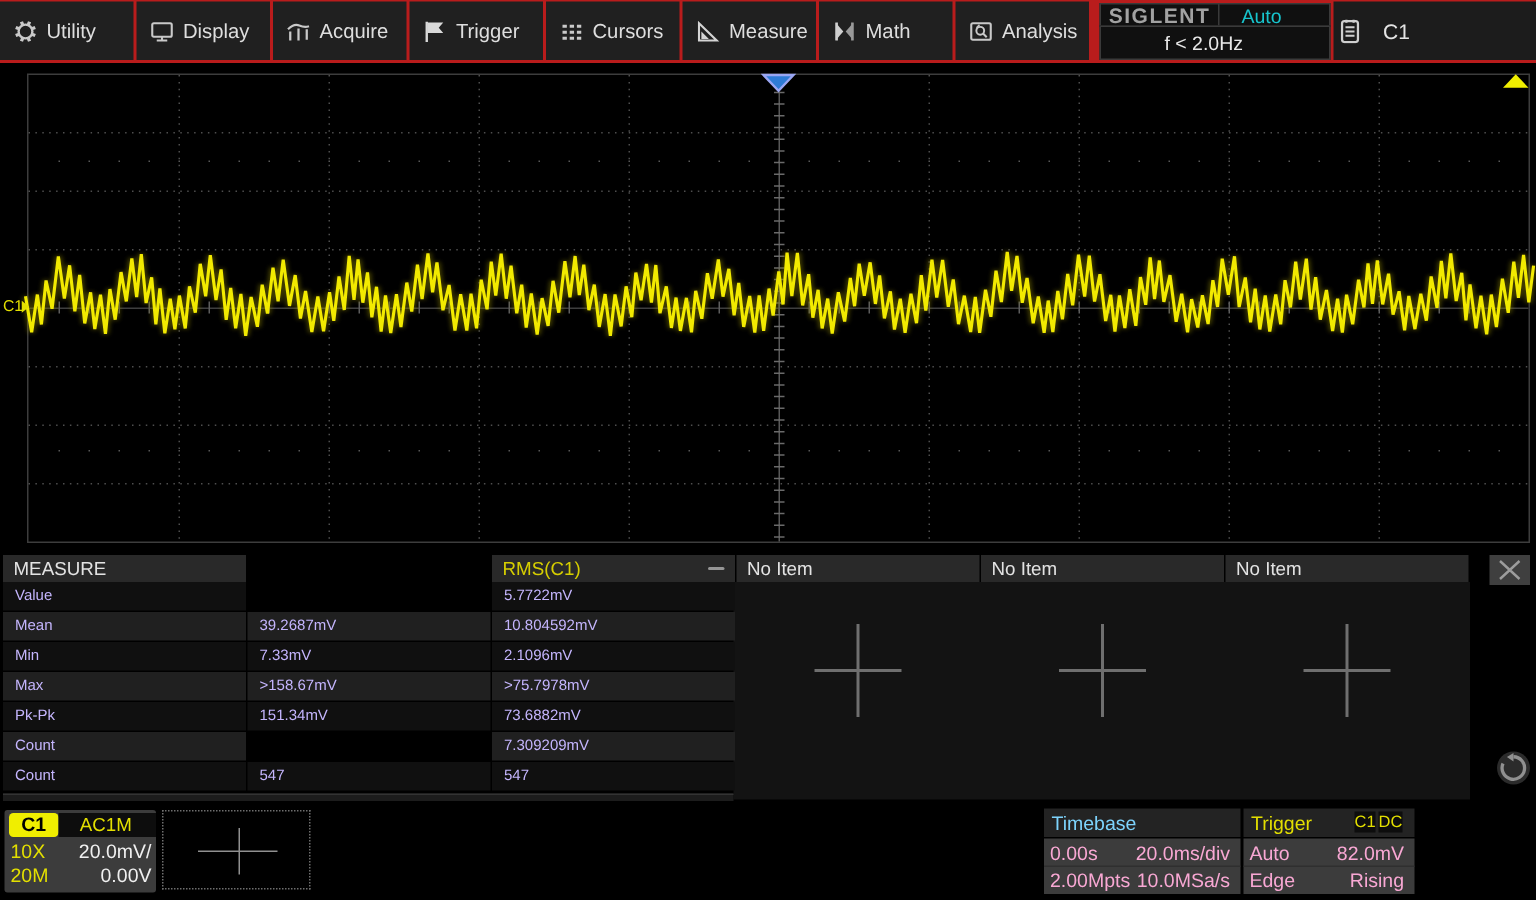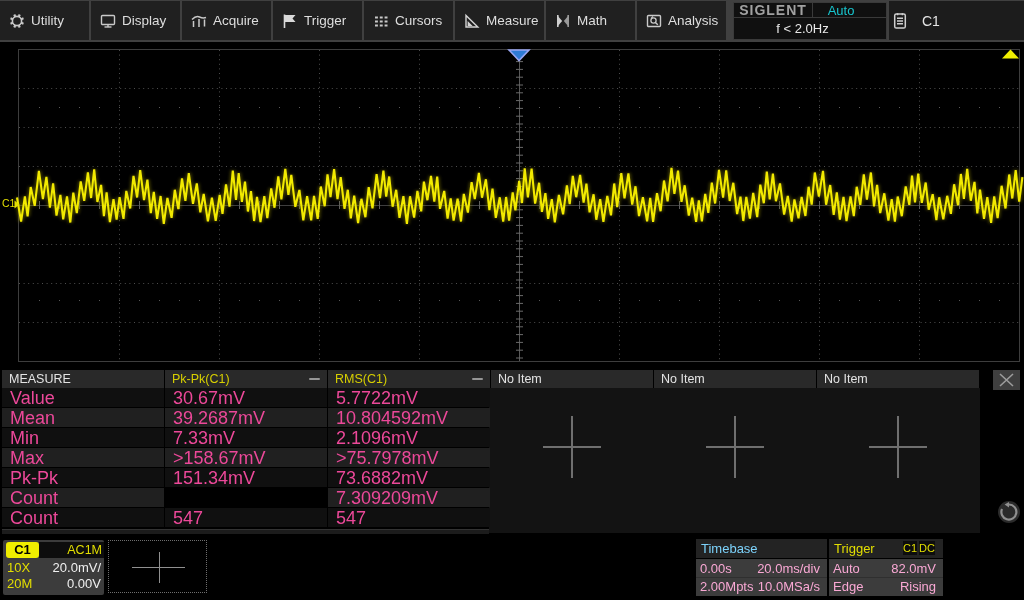--- a/index.html
+++ b/index.html
@@ -1,44 +1,44 @@
 <!DOCTYPE html>
 <html><head><meta charset="utf-8"><style>
 *{margin:0;padding:0;box-sizing:border-box}
 html,body{width:1024px;height:600px;background:#000;overflow:hidden;
  font-family:"Liberation Sans",sans-serif;-webkit-font-smoothing:antialiased}
 #scr{position:relative;width:1024px;height:600px;background:#000}
 
-#top{position:absolute;left:0;top:0;width:1024px;height:42px;background:#404040}
+#top{position:absolute;left:0;top:0;width:1024px;height:42px;background:#b91c1c}
 .mi{position:absolute;top:1px;height:39px;width:89px;background:#202020;display:flex;align-items:center;color:#dedede;font-size:13.5px}
 #rblk{position:absolute;left:889px;top:1px;width:135px;height:39px;background:#1c1c1c}
 .cell{position:absolute;background:#101010;border:1px solid #3a3a3a}
 #lg{left:733px;top:2px;width:80px;height:16px;color:#a2a2a2;font-weight:bold;font-size:14px;letter-spacing:1px;text-align:center;line-height:15px}
 #au{left:812px;top:2px;width:75px;height:16px;color:#17c4cd;font-size:13px;text-align:center;line-height:15px;padding-right:17px}
 #fq{left:733px;top:17px;width:154px;height:23px;color:#e8e8e8;font-size:13px;text-align:center;line-height:22px;padding-right:15px}
 #c1t{position:absolute;left:922px;top:13px;color:#e4e4e4;font-size:14px}
 
 #grat{position:absolute;left:0;top:42px}
 
 .hc{position:absolute;top:370px;height:18px;background:#292929;display:flex;align-items:center}
 .hc span{padding-left:7px;font-size:12.5px}
 .wt{color:#e3e3e3} .yt{color:#d6ce00}
 .mn{margin-left:auto;margin-right:7px;width:11px;height:2.5px;border-radius:1px;background:#969696}
-.dc{position:absolute;height:19px;font-size:18px;color:#ec4899;line-height:20px;padding-left:8px}
+.dc{position:absolute;height:19px;font-size:10px;color:#c4b5fd;line-height:20px;padding-left:8px}
 .re{background:#101010} .ro{background:#202020}
 #noarea{position:absolute;left:489px;top:388px;width:491px;height:145px;background:#131313}
 #tbot{position:absolute;left:2px;top:529px;width:487px;height:5px;background:#1c1c1c;border-top:1px solid #333;box-sizing:border-box}
 .pl{position:absolute;width:58px;height:2px;background:#6f6f6f;margin-top:30px}
 .pv{position:absolute;width:2px;height:62px;background:#6f6f6f}
 #xbtn{position:absolute;left:993px;top:370px;width:27px;height:20px;background:#3f3f3f}
 
 .yel{color:#e3df00}
 #chbox{position:absolute;left:3px;top:540px;width:101px;height:55px;background:#3c3c3c;border-radius:2px;font-size:13px}
 #chip{position:absolute;left:3px;top:2px;width:33px;height:16px;background:#f0ee00;border-radius:3px;color:#000;font-weight:bold;text-align:center;line-height:16px;font-size:13px}
-#acm{position:absolute;left:36px;top:2px;width:65px;height:16px;background:#0d0d0d;color:#e3df00;text-align:right;padding-right:2px;line-height:16px;font-size:12.5px}
+#acm{position:absolute;left:36px;top:2px;width:65px;height:16px;background:#0d0d0d;color:#e3df00;text-align:center;padding-right:2px;line-height:16px;font-size:12.5px}
 .chr{position:absolute;left:4px;width:94px;height:14px;line-height:14px}
 .chr b{position:absolute;right:0;top:0;color:#f0f0f0;font-weight:normal}
 #dash{position:absolute;left:108px;top:540px;width:99px;height:53px;border:1px dotted #6e6e6e}
 #dash .h{position:absolute;left:23px;top:26px;width:53px;height:1px;background:#909090}
 #dash .v{position:absolute;left:50px;top:11px;width:1px;height:31px;background:#909090}
 .pan{position:absolute;top:539px;height:57px;font-size:13px}
 .ph{position:absolute;left:0;top:0;right:0;height:19px;background:#232323;line-height:19px}
 .pb{position:absolute;left:0;top:20px;right:0;bottom:0;background:#3c3c3c}
 .pr{position:absolute;left:4px;right:4px;height:17px;line-height:17px;color:#f9a8d4}
 .sep{position:absolute;left:0;right:0;top:18px;height:1px;background:#2f2f2f}
@@ -163,39 +163,34 @@
 <polyline points="17.0,155.5 21.1,179.5 24.9,154.4 27.6,174.3 30.7,145.0 34.7,163.8 38.9,128.9 42.9,157.0 46.4,134.9 49.9,165.6 53.1,141.3 56.5,173.6 60.4,152.9 63.2,177.3 67.0,154.5 70.3,180.5 73.3,150.7 76.8,171.1 80.7,139.4 84.2,158.9 87.9,130.3 91.1,156.0 94.2,127.4 97.4,160.0 101.1,142.9 103.9,174.2 106.6,150.3 109.9,180.2 113.5,157.1 116.6,177.5 119.6,155.1 123.5,176.9 126.3,148.9 130.2,166.4 133.5,133.9 137.1,155.5 140.2,128.2 144.0,158.0 147.4,137.6 150.8,171.2 153.8,149.9 157.1,176.8 160.6,154.0 163.8,181.9 167.4,156.0 171.6,175.8 174.8,147.8 178.3,167.0 182.0,136.5 185.4,158.9 188.8,131.1 193.0,161.9 196.8,141.4 200.3,170.3 203.7,152.0 207.9,179.4 211.9,155.6 215.7,178.8 219.7,152.9 222.5,171.8 226.0,142.3 229.5,164.6 232.8,128.6 236.0,157.9 238.7,131.0 241.9,159.8 245.0,139.6 247.9,169.5 251.0,149.2 254.1,179.0 257.0,155.0 260.5,180.0 264.3,154.1 267.3,176.0 271.2,146.4 274.5,165.7 278.3,134.5 281.4,157.4 285.3,126.9 288.4,152.9 291.3,133.0 295.3,164.8 299.4,148.0 303.3,178.4 307.1,154.1 311.2,178.4 314.0,153.8 317.7,176.9 320.8,144.5 324.7,164.2 327.5,132.4 330.5,155.1 334.1,127.1 337.5,157.1 340.7,135.2 344.5,166.8 347.8,147.8 350.8,176.4 354.2,153.7 358.1,181.0 361.4,156.8 365.4,175.2 368.7,145.2 372.5,166.4 376.6,132.2 380.0,156.2 383.4,128.7 386.2,154.7 389.2,134.5 392.6,164.7 396.2,147.8 399.5,175.9 403.4,154.1 406.9,181.8 410.0,154.3 414.1,175.6 417.4,148.9 421.2,169.4 423.9,139.7 427.4,158.2 431.0,134.0 434.3,159.7 437.2,134.7 440.0,166.8 444.2,148.9 447.6,176.6 450.7,156.4 453.6,178.6 457.6,156.6 461.0,179.5 463.8,151.9 467.9,170.5 471.6,140.2 474.8,157.1 478.9,131.0 482.0,155.7 485.9,137.3 489.4,168.2 492.5,146.7 495.8,175.9 499.8,155.3 503.2,179.7 506.1,155.0 509.1,178.6 512.7,150.4 515.4,168.3 519.2,138.9 522.0,161.0 524.7,126.4 527.9,155.4 531.6,126.6 535.1,161.6 539.1,140.8 541.9,169.8 545.4,151.2 548.1,176.9 551.8,157.1 554.8,180.3 558.9,152.9 563.1,172.3 566.9,143.3 569.7,162.1 572.8,133.8 576.2,155.2 580.1,132.9 583.6,160.6 586.4,141.6 589.6,170.3 593.6,152.3 596.3,177.7 600.2,157.2 603.4,179.9 607.3,153.9 611.0,173.4 614.2,141.5 617.2,165.0 621.3,131.2 624.5,156.3 628.4,131.3 632.2,162.5 635.5,144.3 639.0,174.1 642.9,155.1 647.1,179.3 650.2,156.0 653.1,179.8 657.0,151.2 660.6,169.2 664.0,138.5 667.6,159.4 671.5,125.9 674.4,151.9 678.0,128.6 681.5,159.8 684.7,143.3 688.8,173.5 692.2,155.7 696.1,179.9 698.8,158.4 701.9,179.3 705.2,152.0 708.3,170.8 711.8,140.6 715.1,161.5 719.0,127.8 723.1,155.7 726.2,128.4 729.7,159.0 733.3,140.8 737.1,172.0 740.5,154.6 743.3,179.0 746.3,155.0 749.9,176.7 753.2,150.8 757.2,175.2 760.3,142.7 763.8,161.2 766.8,129.6 769.7,157.4 772.9,131.7 775.9,159.2 780.0,141.4 784.1,172.5 787.8,153.9 791.7,179.5 794.4,157.4 798.5,176.3 801.6,154.9 805.4,174.0 808.6,144.8 811.7,162.6 814.8,130.5 818.9,154.5 823.0,128.9 826.1,162.7 830.2,143.0 833.7,172.8 836.8,150.4 839.9,177.6 843.5,155.0 846.5,179.0 850.5,154.4 853.8,174.2 856.7,144.8 860.3,162.9 863.8,132.4 866.9,157.7 870.9,130.5 874.0,164.4 877.1,142.8 880.2,171.1 884.3,151.3 888.4,178.6 891.7,157.2 894.9,179.7 897.7,154.5 901.8,174.2 905.7,144.5 909.3,162.9 912.0,133.6 915.0,160.5 918.2,131.6 921.8,160.9 925.7,140.5 928.7,167.7 932.7,152.2 936.4,178.2 939.2,155.3 943.3,177.4 947.2,153.8 950.9,171.8 954.1,142.3 958.0,163.2 960.9,132.0 963.9,156.9 967.2,126.9 970.8,158.7 974.5,139.9 977.3,171.5 980.0,147.6 984.0,176.8 987.3,155.2 991.1,180.9 994.2,154.4 997.6,176.0 1001.6,143.8 1005.5,166.5 1009.2,132.5 1012.3,156.5 1015.7,128.0 1019.2,159.6 1022.4,135.1" fill="none" stroke="#f2ea00" stroke-width="2.1" stroke-linejoin="bevel"></polyline>
 <polygon points="509,8 529,8 519,18.5" fill="#2e7bd6" stroke="#9aa6f2" stroke-width="1.6"></polygon>
 <polygon points="1002,16.5 1019,16.5 1010.5,7.5" fill="#f0ee00"></polygon>
 <text x="2" y="165" fill="#e3df00" font-size="10.5">C1</text>
 <polygon points="14.5,158.5 14.5,166.5 19.5,162.5" fill="#e3df00"></polygon>
 </svg>
  <div id="noarea"></div>
  <div class="hc" style="left:2px;width:162px">
       <span class="wt">MEASURE</span>
     </div>
-    <div class="hc" style="left:165px;width:162px">
-      <span class="yt">Pk-Pk(C1)</span>
-      <i class="mn"></i>
-    </div>
     <div class="hc" style="left:328px;width:162px">
       <span class="yt">RMS(C1)</span>
       <i class="mn"></i>
     </div>
     <div class="hc" style="left:491px;width:162px">
       <span class="wt">No Item</span>
     </div>
     <div class="hc" style="left:654px;width:162px">
       <span class="wt">No Item</span>
     </div>
     <div class="hc" style="left:817px;width:162px">
       <span class="wt">No Item</span>
     </div>
     <div class="dc re" style="left:2px;top:388px;width:162px">Value</div>
-    <div class="dc re" style="left:165px;top:388px;width:162px">30.67mV</div>
     <div class="dc re" style="left:328px;top:388px;width:162px">5.7722mV</div>
     <div class="dc ro" style="left:2px;top:408px;width:162px">Mean</div>
     <div class="dc ro" style="left:165px;top:408px;width:162px">39.2687mV</div>
     <div class="dc ro" style="left:328px;top:408px;width:162px">10.804592mV</div>
     <div class="dc re" style="left:2px;top:428px;width:162px">Min</div>
     <div class="dc re" style="left:165px;top:428px;width:162px">7.33mV</div>
     <div class="dc re" style="left:328px;top:428px;width:162px">2.1096mV</div>
     <div class="dc ro" style="left:2px;top:448px;width:162px">Max</div>
     <div class="dc ro" style="left:165px;top:448px;width:162px">&gt;158.67mV</div>
     <div class="dc ro" style="left:328px;top:448px;width:162px">&gt;75.7978mV</div>

